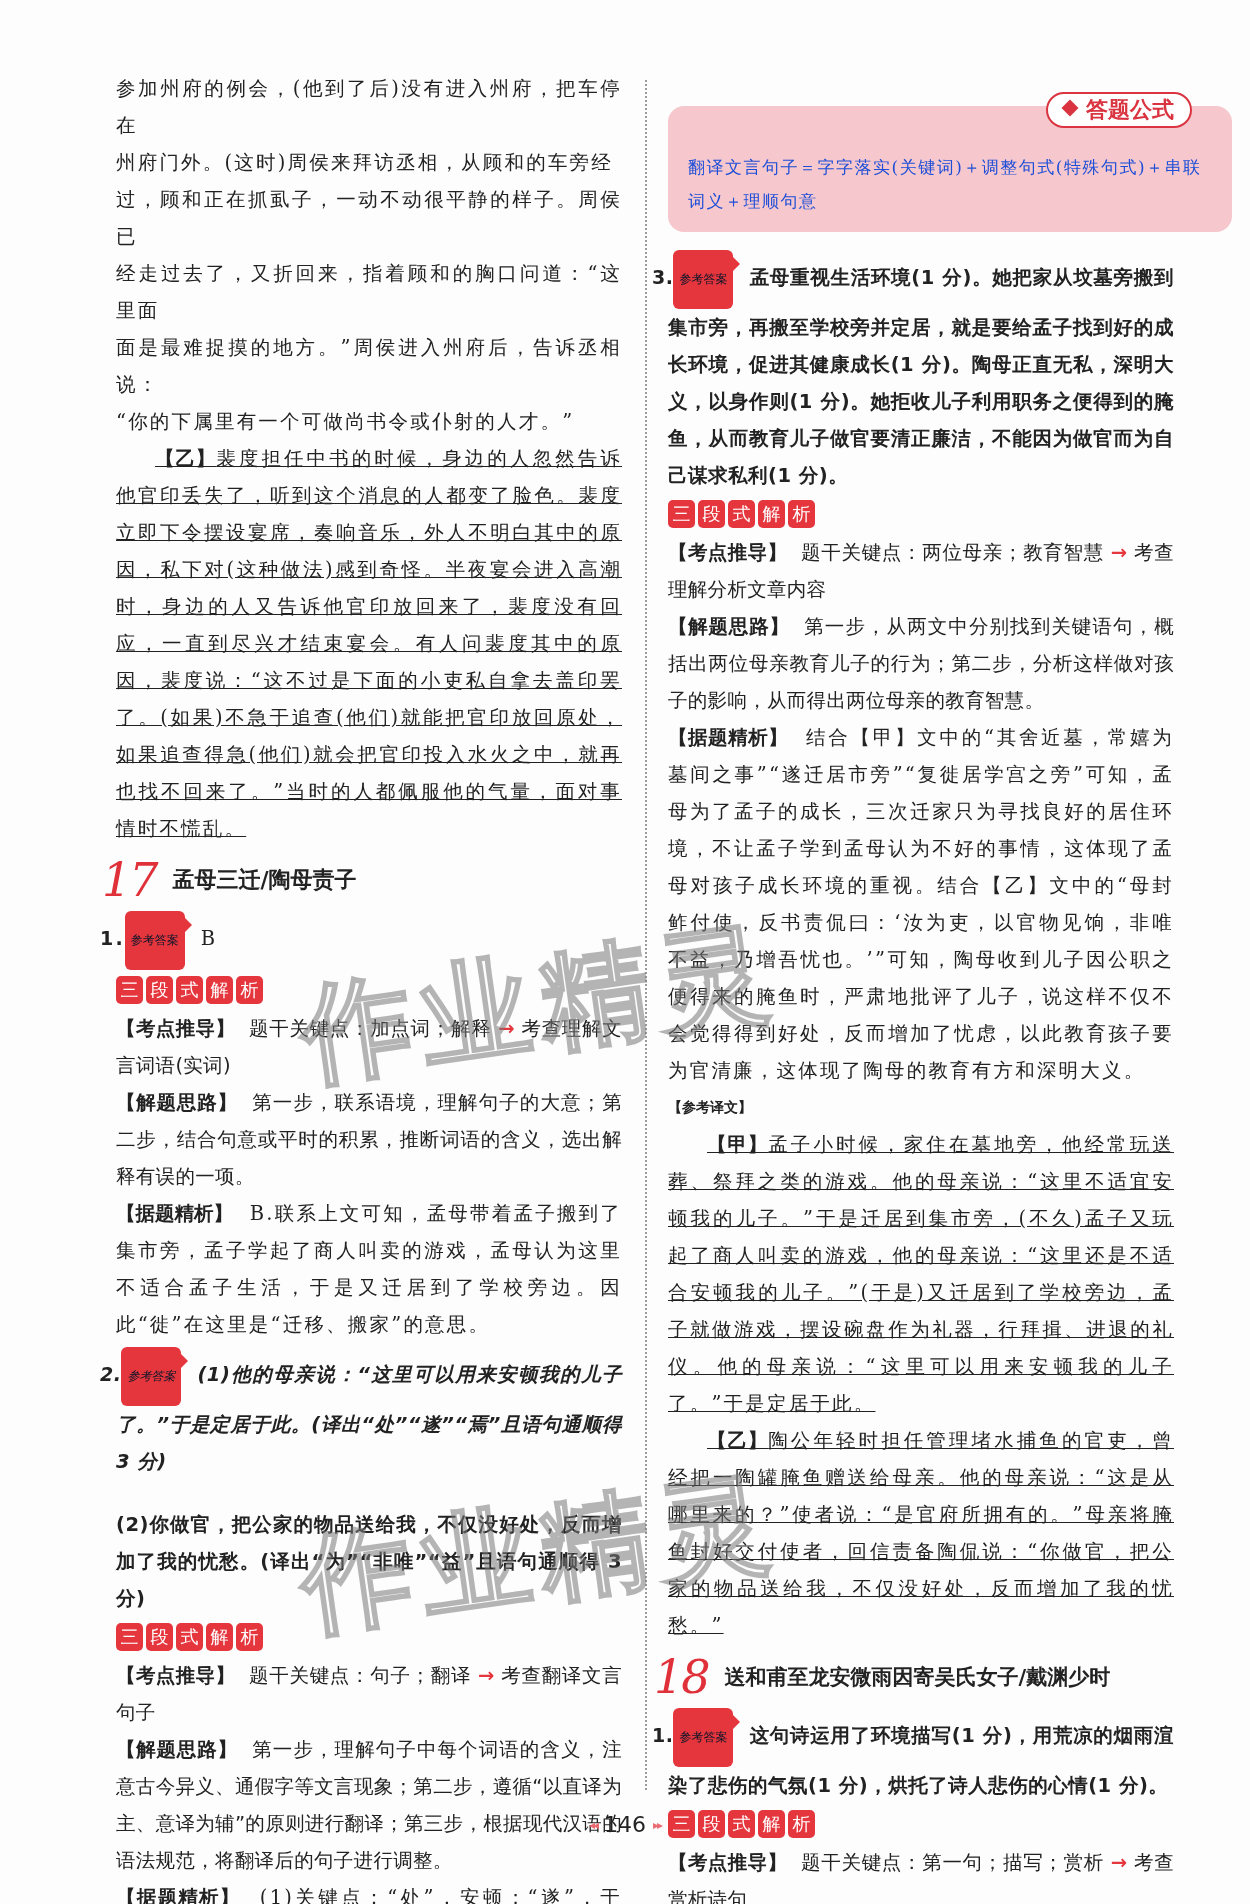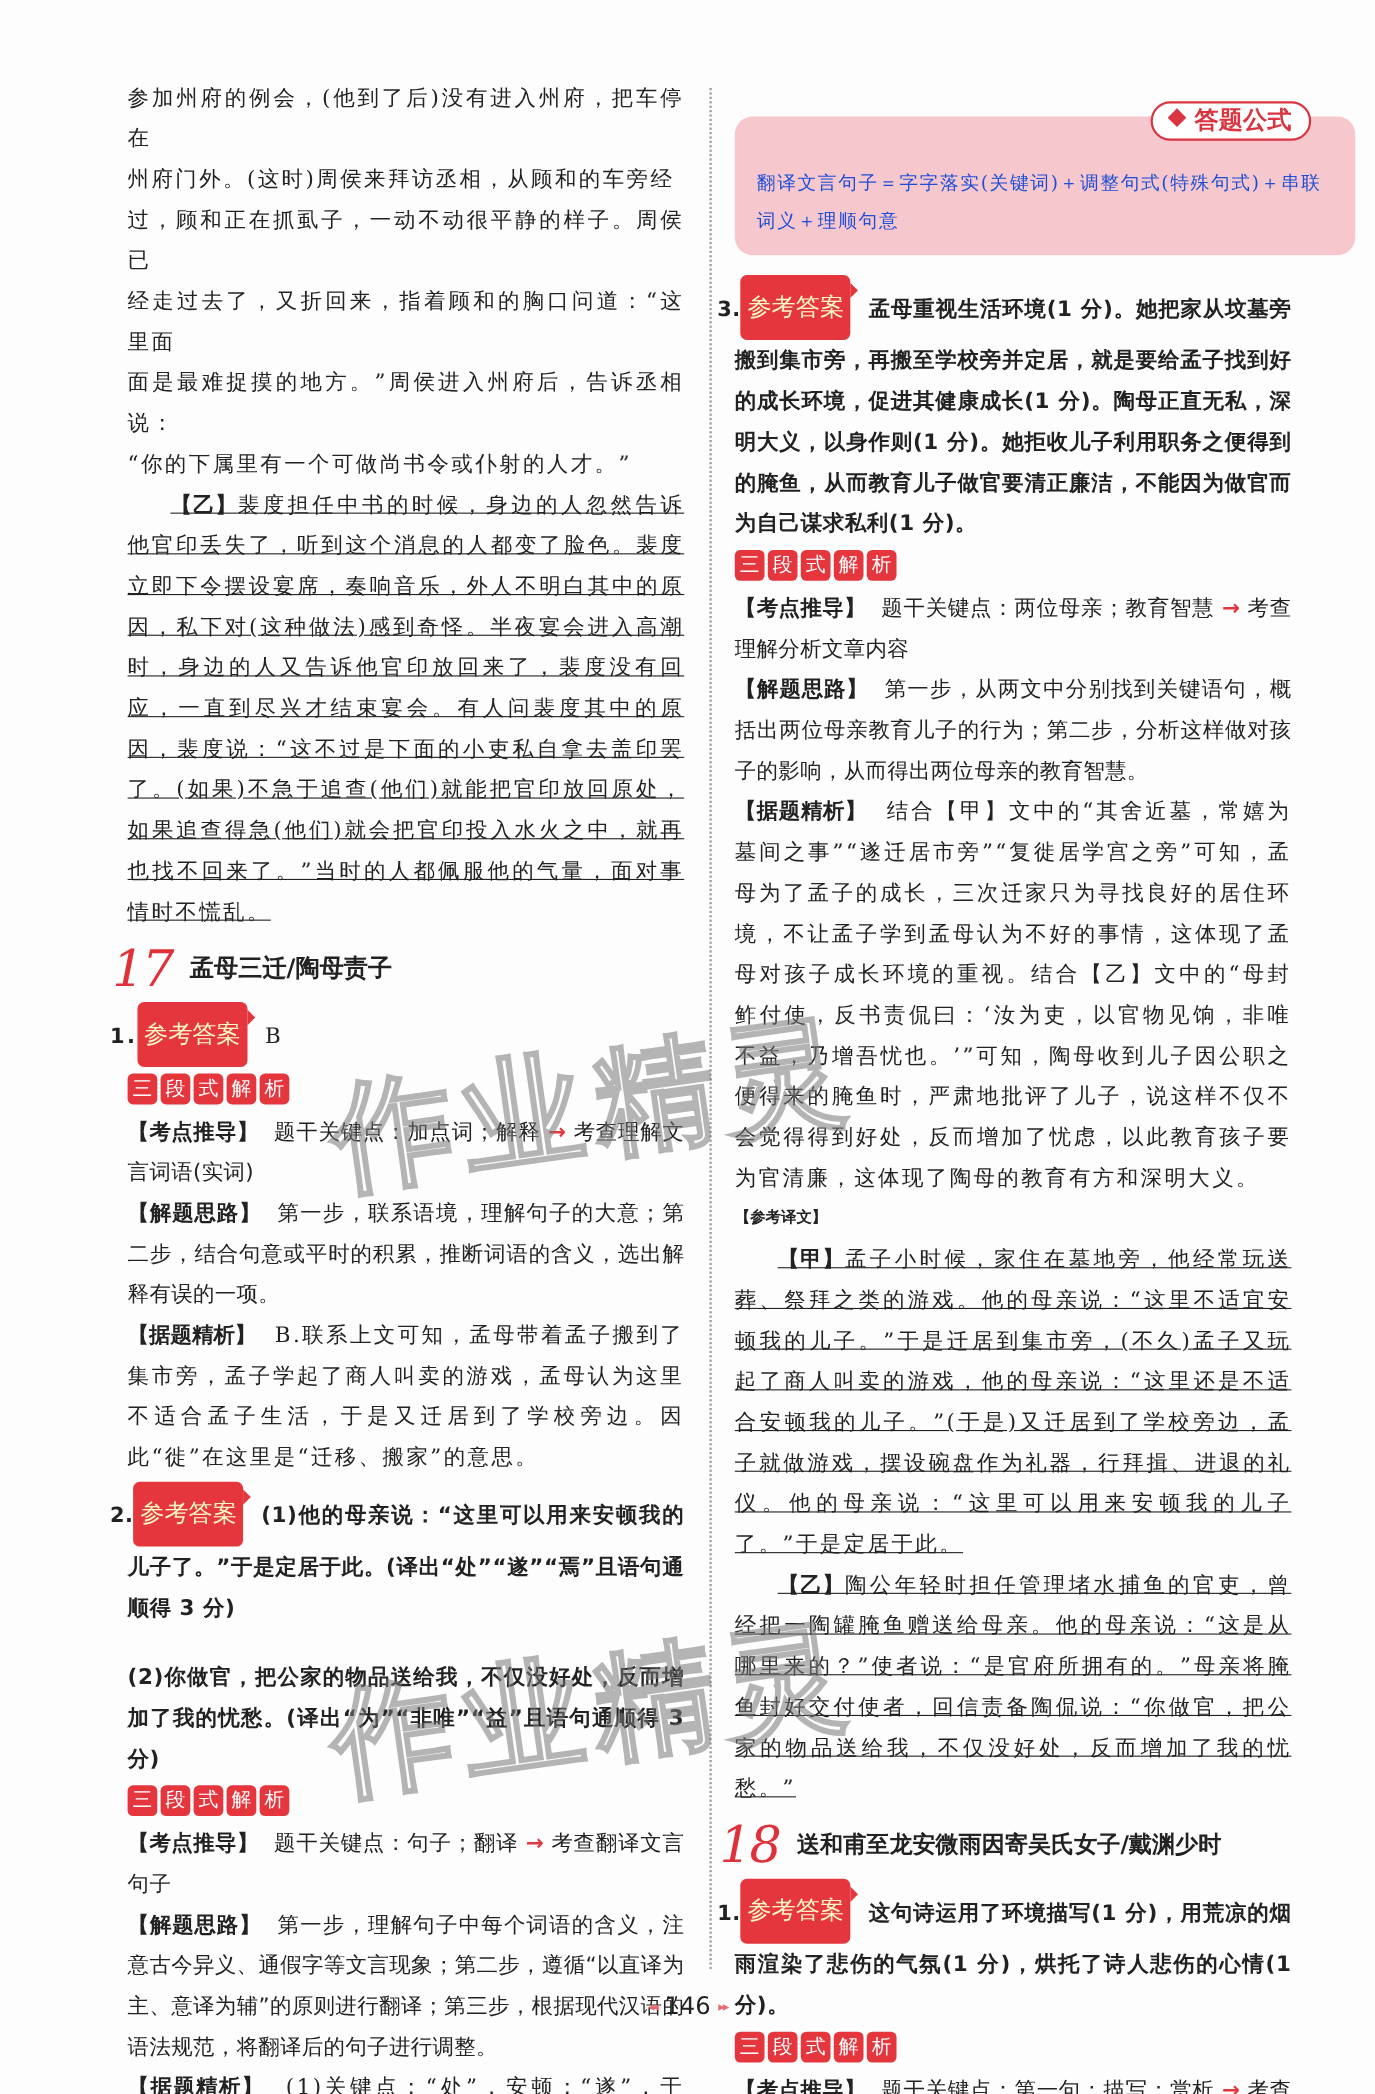--- a/index.html
+++ b/index.html
@@ -31,22 +31,22 @@
     position: absolute; right: 40px; top: -14px; background: #fff; border: 2px solid #d9343f;
     border-radius: 20px; padding: 2px 16px; color: #d9343f; font-weight: bold;
     font-family: "DejaVu Sans", sans-serif; font-size: 22px; line-height: 28px;
   }
   .formula-title .diamond { display: inline-block; width: 12px; height: 12px; background: #d9343f; transform: rotate(45deg); margin-right: 10px; vertical-align: 3px; }
   .formula-text { font-size: 17px; line-height: 34px; letter-spacing: 1.5px; color: #1d4ed8; }
 
   
   .qnum { font-family: "DejaVu Sans", sans-serif; font-weight: bold; font-size: 19px; }
   .answer-badge {
-    display: inline-block; background: #e5353d; color: #fef9c3; font-family: "DejaVu Sans", sans-serif;
-    font-size: 22px; line-height: 27px; padding: 16px 6px; border-radius: 6px; position: relative; margin-right: 16px;
+    display: inline-block; background: #e5353d; color: #0f172a; font-family: "DejaVu Sans", sans-serif;
+    font-size: 12px; line-height: 27px; padding: 16px 6px; border-radius: 6px; position: relative; margin-right: 16px;
     letter-spacing: 0; text-indent: 0; vertical-align: 1px;
   }
   .answer-badge::after {
     content: ""; position: absolute; right: -7px; top: 7px; border-left: 7px solid #e5353d;
     border-top: 7px solid transparent; border-bottom: 7px solid transparent;
   }
   .analysis {
     display: flex; gap: 3px; margin: 4px 0 4px 0; height: 32px; align-items: center;
   }
   .analysis span {
@@ -100,21 +100,21 @@
         <span>段</span>
         <span>式</span>
         <span>解</span>
         <span>析</span>
     </div>
     <p class="para sans"><span class="tag">【考点推导】</span>&nbsp;&nbsp;<span>题干关键点：加点词；解释</span> <span class="arrow">→</span> <span>考查理解文言词语(实词)</span></p>
     <p class="para sans"><span class="tag">【解题思路】</span>&nbsp;&nbsp;<span>第一步，联系语境，理解句子的大意；第二步，结合句意或平时的积累，推断词语的含义，选出解释有误的一项。</span></p>
     <p class="para"><span class="tag">【据题精析】</span>&nbsp;&nbsp;<span>B.联系上文可知，孟母带着孟子搬到了集市旁，孟子学起了商人叫卖的游戏，孟母认为这里不适合孟子生活，于是又迁居到了学校旁边。因此“徙”在这里是“迁移、搬家”的意思。</span></p>
 
     <div style="margin-left:-16px; margin-top:4px;">
-      <p class="para bold" style="padding-left:16px; text-indent:-16px;"><span class="qnum">2.</span><span class="answer-badge" style="font-weight:normal;">参考答案</span><span>(1)他的母亲说：“这里可以用来安顿我的儿子了。”于是定居于此。(译出“处”“遂”“焉”且语句通顺得 3 分)</span></p>
+      <p class="para bold" style="padding-left:16px; text-indent:-16px;font-style:italic;"><span class="qnum">2.</span><span class="answer-badge" style="font-weight:normal;">参考答案</span><span>(1)他的母亲说：“这里可以用来安顿我的儿子了。”于是定居于此。(译出“处”“遂”“焉”且语句通顺得 3 分)</span></p>
       <p class="para bold" style="padding-left:16px;margin-top:26px;">(2)你做官，把公家的物品送给我，不仅没好处，反而增加了我的忧愁。(译出“为”“非唯”“益”且语句通顺得 3 分)</p>
     </div>
     <div class="analysis">
       <span>三</span>
         <span>段</span>
         <span>式</span>
         <span>解</span>
         <span>析</span>
     </div>
     <p class="para sans"><span class="tag">【考点推导】</span>&nbsp;&nbsp;<span>题干关键点：句子；翻译</span> <span class="arrow">→</span> <span>考查翻译文言句子</span></p>

